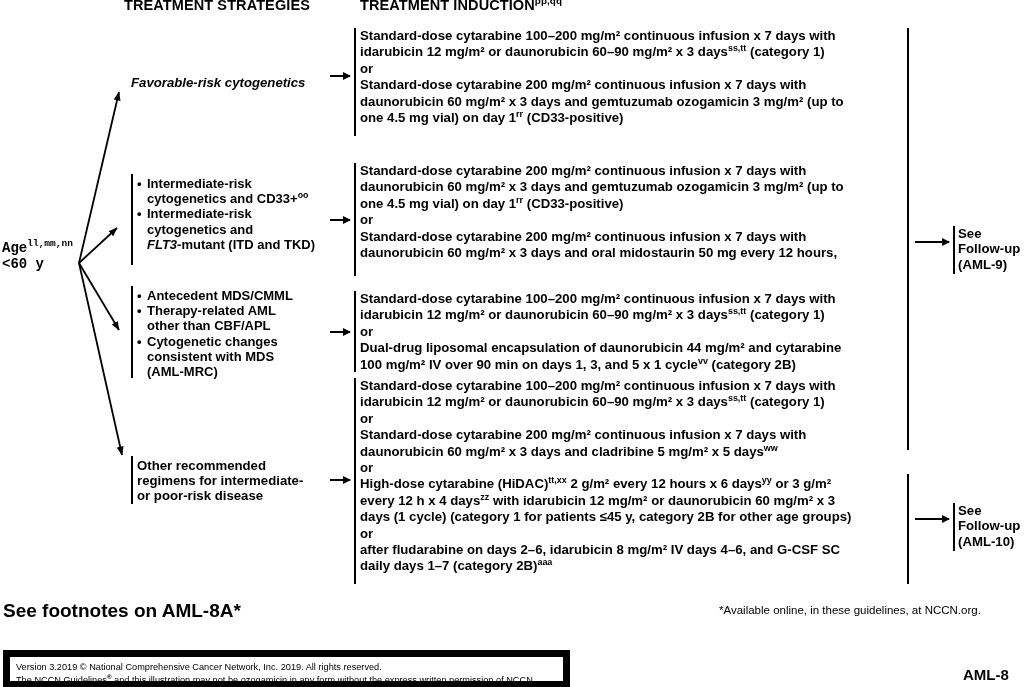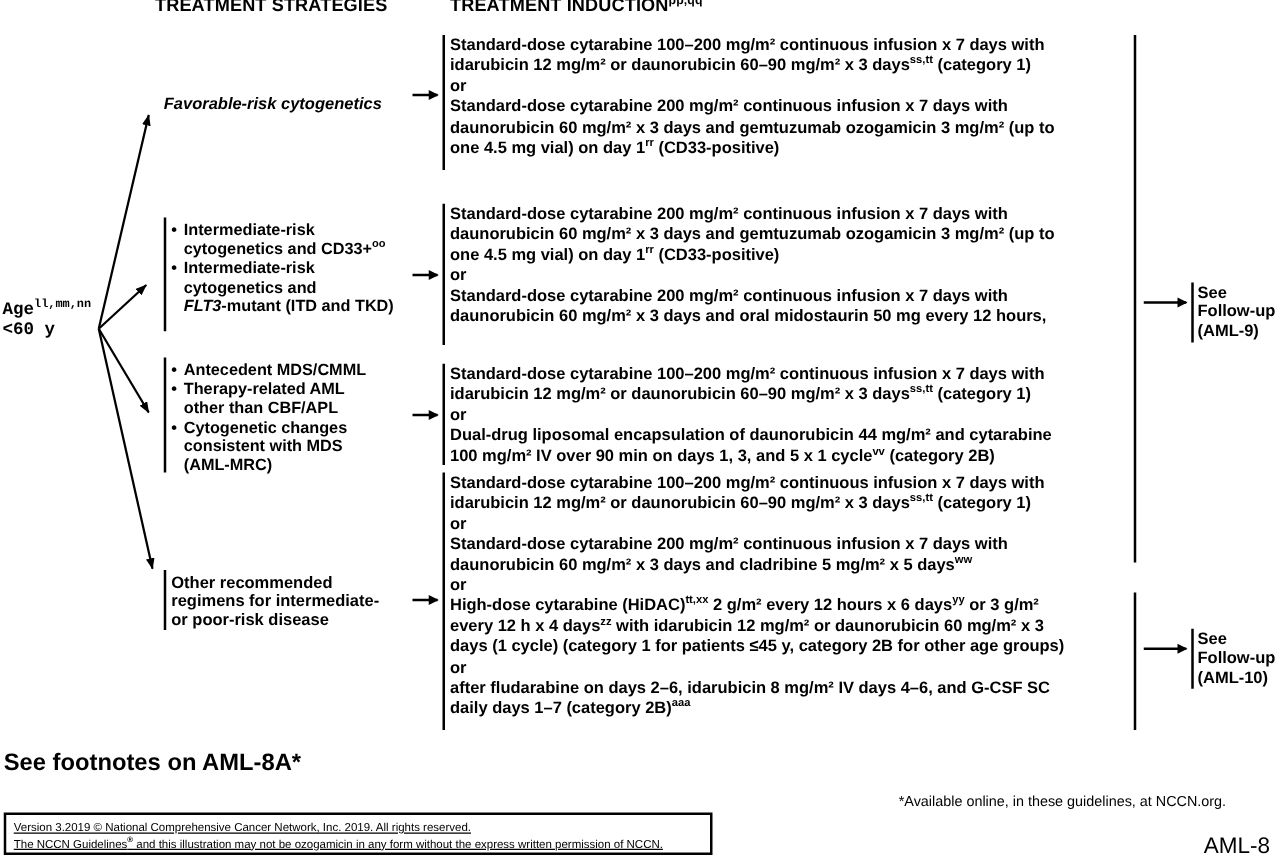--- a/index.html
+++ b/index.html
@@ -41,26 +41,25 @@
     border-left:8px solid #000;
     border-top:4.5px solid transparent;
     border-bottom:4.5px solid transparent;
   }
   .footnote{
     font-weight:bold;font-size:19px;
   }
   .avail{
     font-size:11.5px;font-weight:normal;
   }
-  .pagelabel{font-weight:normal;font-size:18px;}
+  .pagelabel{font-weight:bold;font-size:15px;}
   .copybox{
-    border:2px solid #000000;box-sizing:border-box;
+    border:7px solid #000000;box-sizing:border-box;
     font-size:9.2px;line-height:12.6px;font-weight:normal;
     padding:4px 6px 20px 6px;
-    text-decoration:underline;
   }
   svg.fan{position:absolute;left:0;top:0;overflow:visible;}
 </style>
 </head>
 <body>
 
 <div class="abs hdr" style="left:124px;top:-3px;">TREATMENT STRATEGIES</div>
 
 <div class="abs hdr" style="left:360px;top:-3px;"><span>TREATMENT INDUCTION</span><sup>pp,qq</sup></div>
 
@@ -157,20 +156,20 @@
 <div class="abs arrow-h" style="left:915px;top:518px;width:34px;"></div>
 <div class="abs vline" style="left:953px;top:503px;height:48px;"></div>
 <div class="abs followup" style="left:958px;top:503px;width:74px;">
   <span>See</span><br>
   <span>Follow-up</span><br>
   <span>(AML-10)</span>
 </div>
 
 <div class="abs footnote" style="left:3px;top:600px;">See footnotes on AML-8A*</div>
 
-<div class="abs avail" style="left:719px;top:604px;margin-top:32px;">*Available online, in these guidelines, at NCCN.org.</div>
+<div class="abs avail" style="left:719px;top:604px;">*Available online, in these guidelines, at NCCN.org.</div>
 
 <div class="abs copybox" style="left:3px;top:650px;width:567px;height:34px;">
   <div>Version 3.2019 © National Comprehensive Cancer Network, Inc. 2019. All rights reserved.</div>
   <div><span>The NCCN Guidelines</span><sup>®</sup><span> and this illustration may not be ozogamicin in any form without the express written permission of NCCN.</span></div>
 </div>
 
 <div class="abs pagelabel" style="left:963px;top:666px;">AML-8</div>
 
 </body></html>

